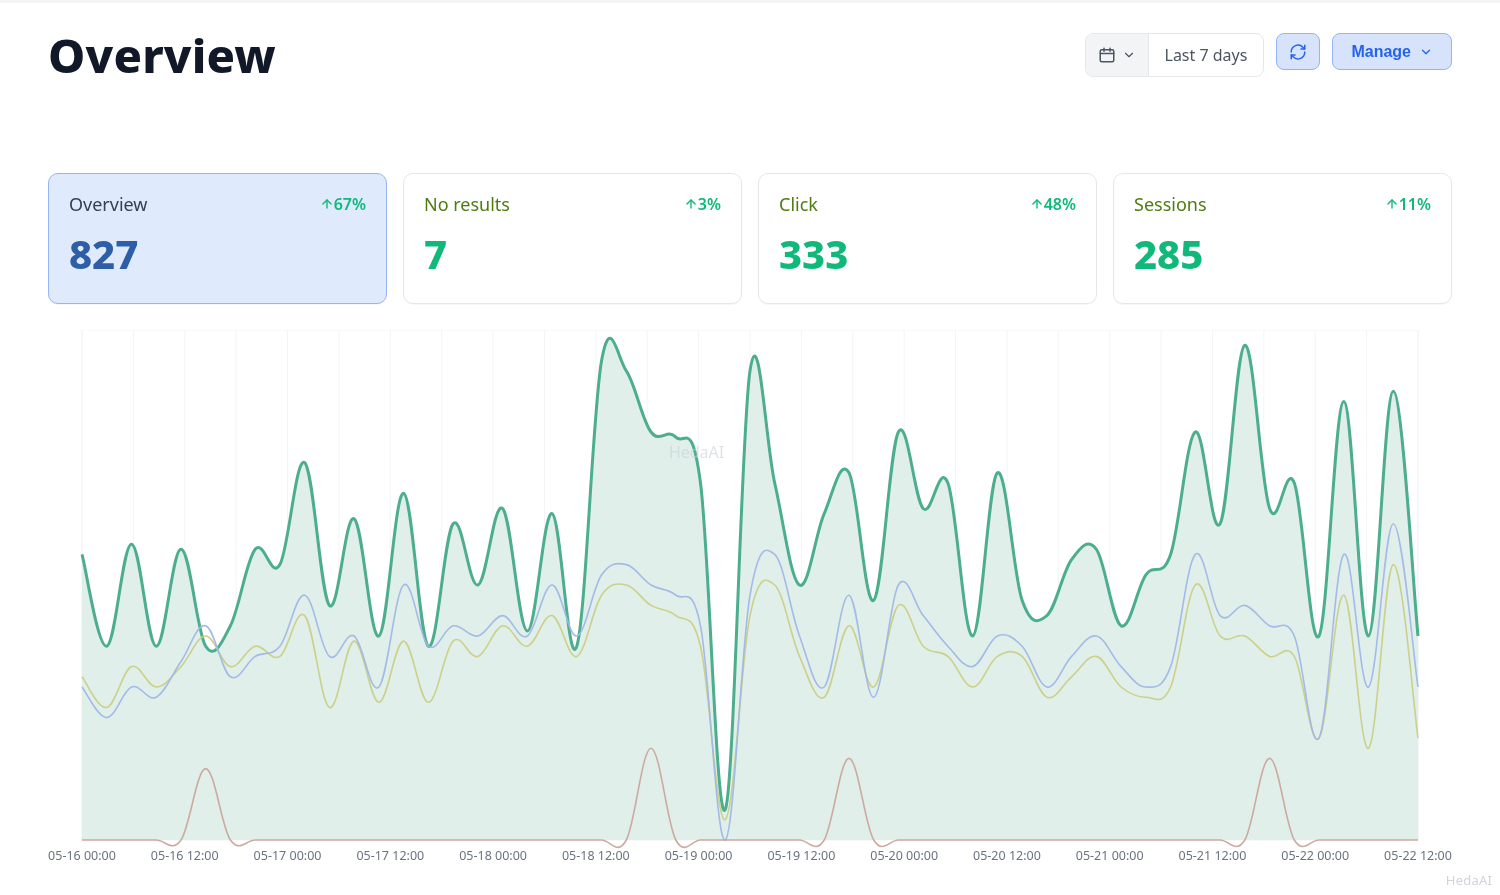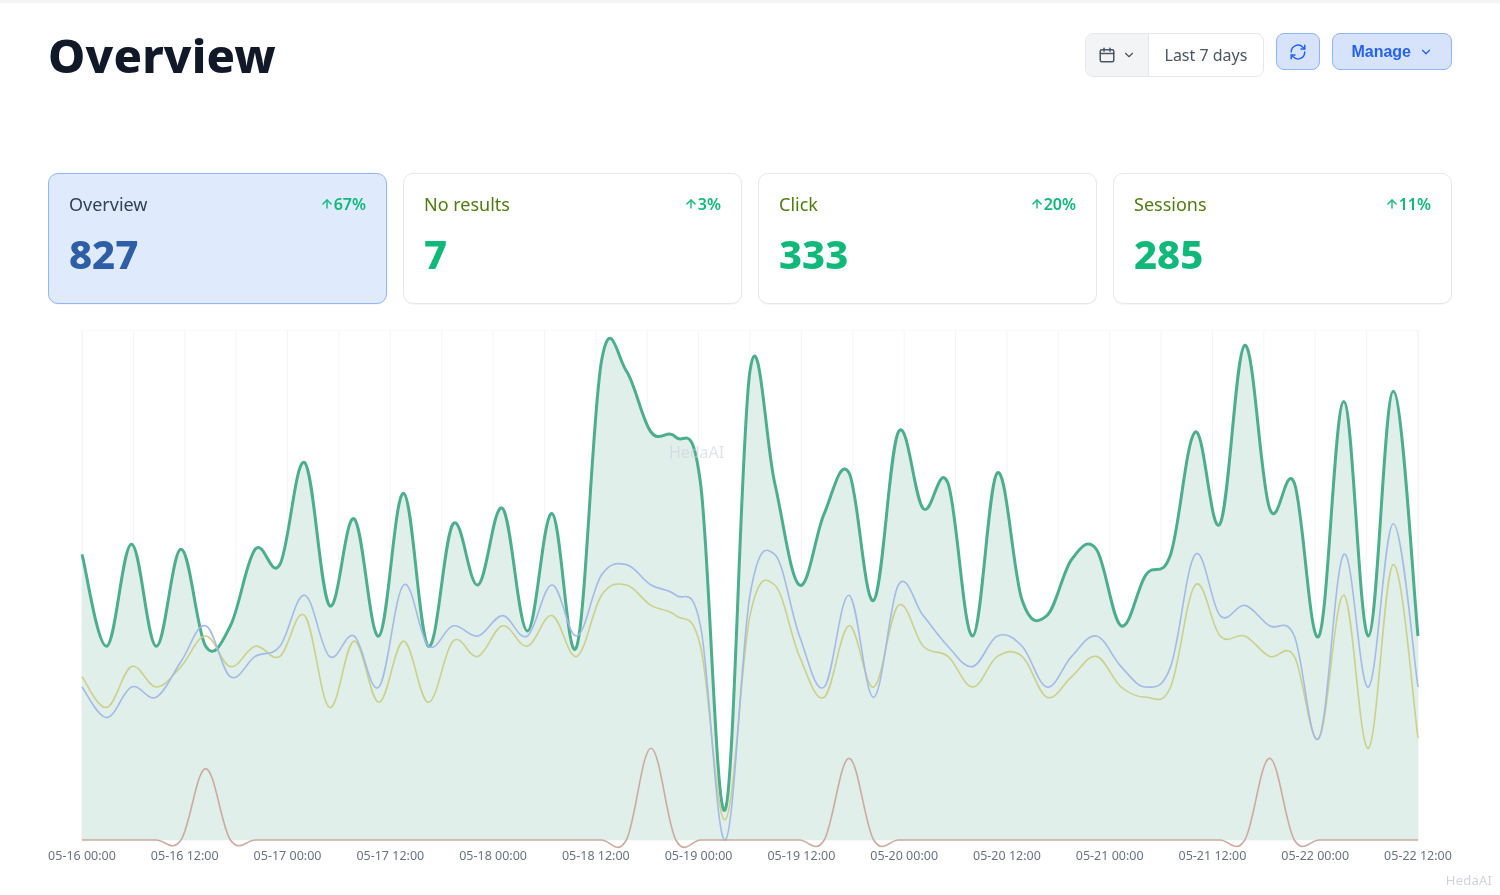--- a/index.html
+++ b/index.html
@@ -162,21 +162,21 @@
       <div class="card">
         <div class="row">
           <div class="label">Click</div>
           <div class="delta">
             <span class="icon">
               <svg width="14" height="14" viewBox="0 0 24 24" fill="none" stroke="#10b97a" stroke-width="2.4" stroke-linecap="round" stroke-linejoin="round">
                 <line x1="12" y1="19" x2="12" y2="5"></line>
                 <polyline points="5 12 12 5 19 12"></polyline>
               </svg>
             </span>
-            <span>20%</span>
+            <span>48%</span>
           </div>
         </div>
         <div class="value">333</div>
       </div>
       <div class="card">
         <div class="row">
           <div class="label">Sessions</div>
           <div class="delta">
             <span class="icon">
               <svg width="14" height="14" viewBox="0 0 24 24" fill="none" stroke="#10b97a" stroke-width="2.4" stroke-linecap="round" stroke-linejoin="round">

